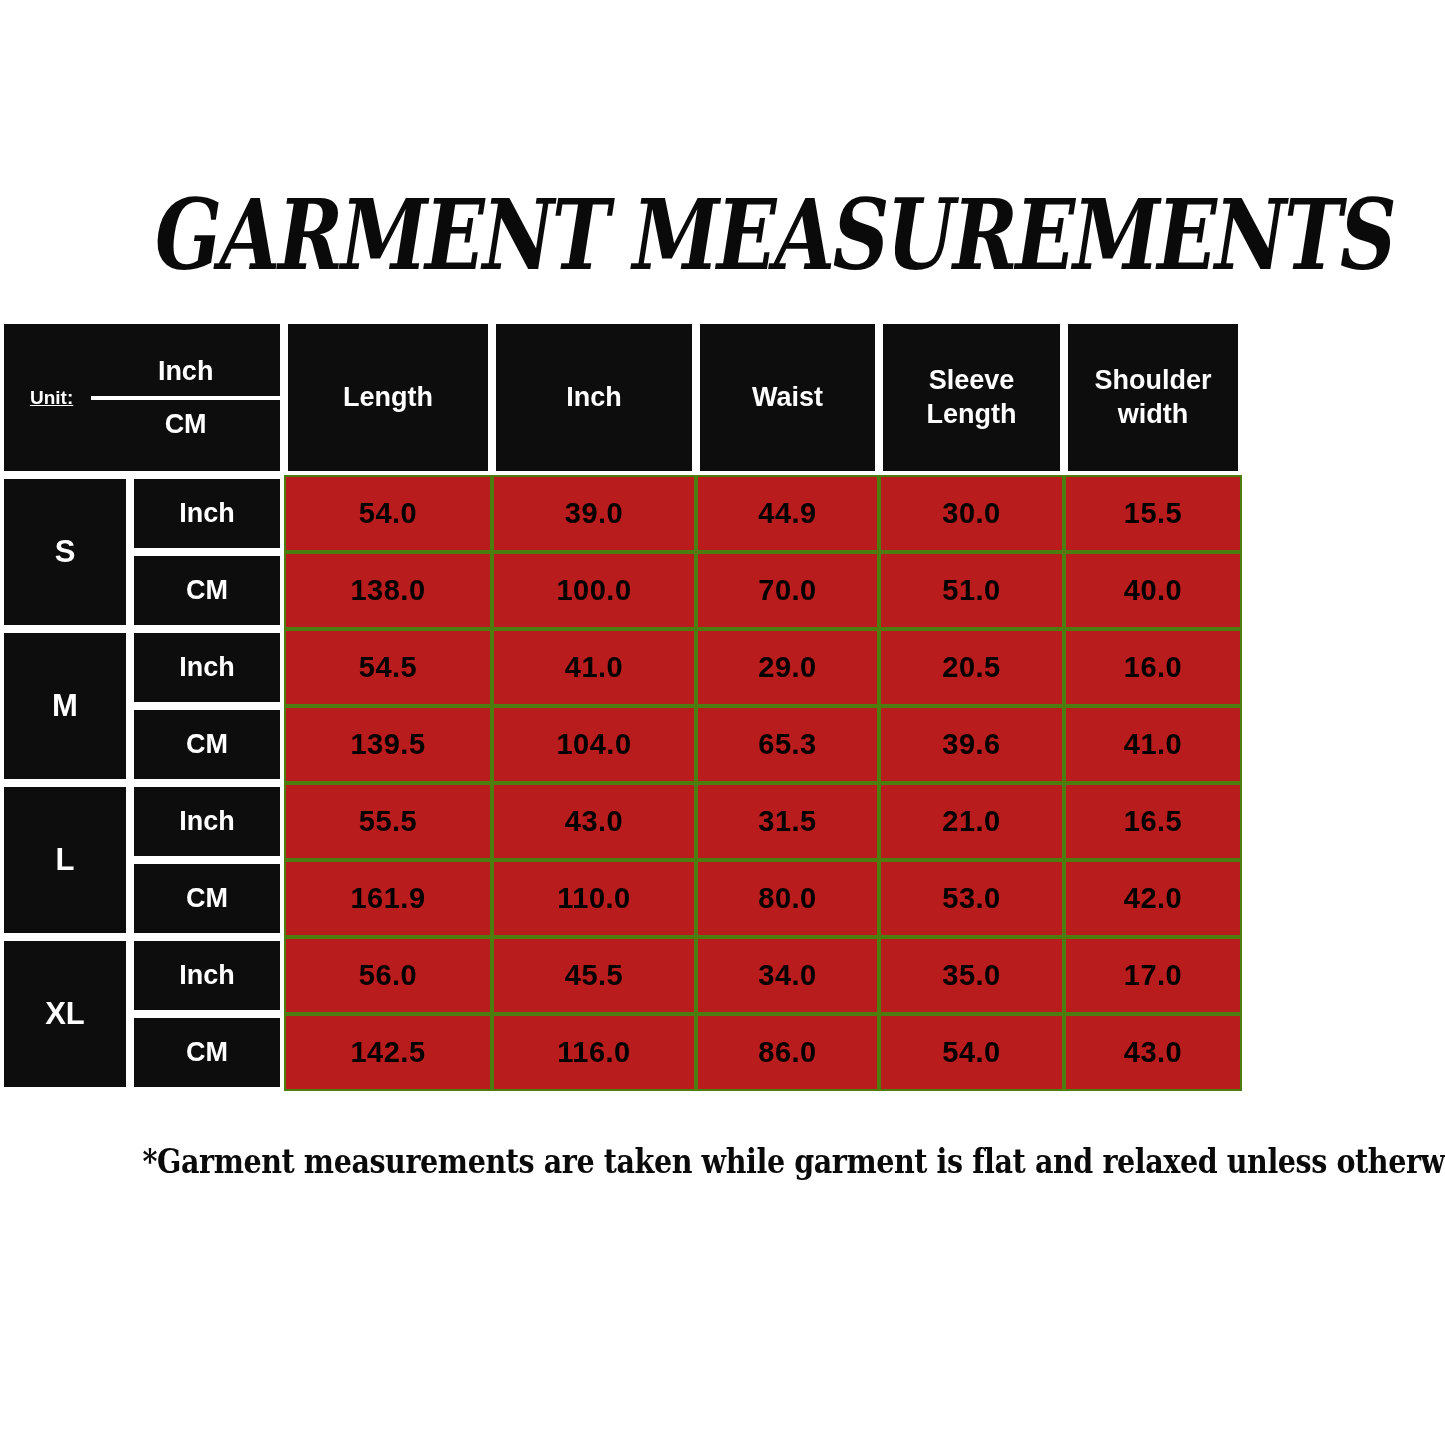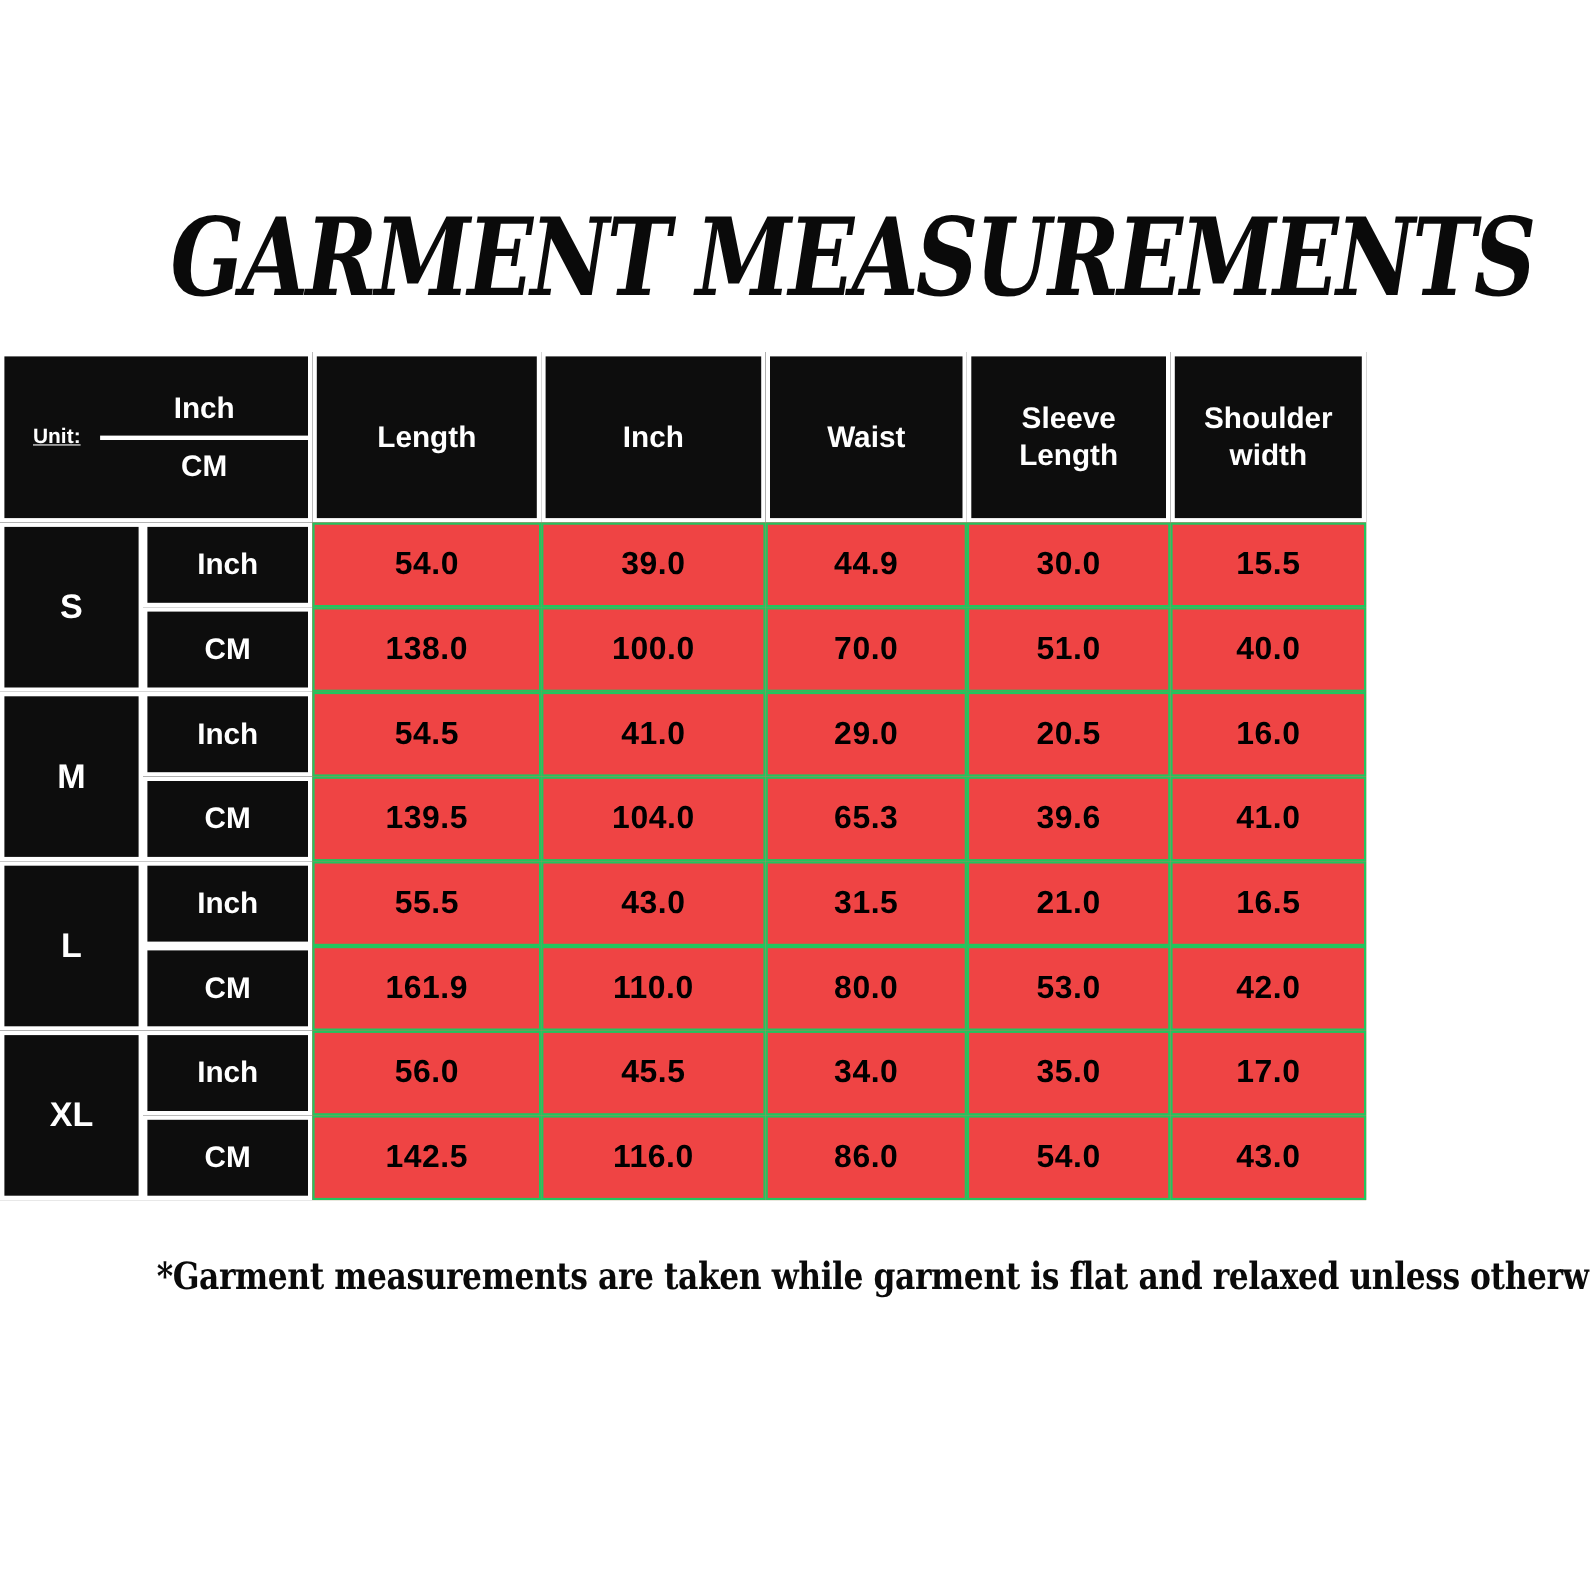--- a/index.html
+++ b/index.html
@@ -42,23 +42,23 @@
   tr.data-row { height: 77px; }
 
   th, td { vertical-align: middle; text-align: center; }
 
   .dark {
     background: #0d0d0d;
     color: #ffffff;
     border: 4px solid #ffffff;
   }
   .val {
-    background: #ef4444;
+    background: #b91c1c;
     color: #000000;
-    border: 2px solid #22c55e;
+    border: 2px solid #4d7c0f;
     font-weight: bold;
     font-size: 29px;
     letter-spacing: 0.5px;
   }
 
   .col-head {
     font-size: 27px;
     font-weight: bold;
     line-height: 1.25;
     padding: 0 14px;

